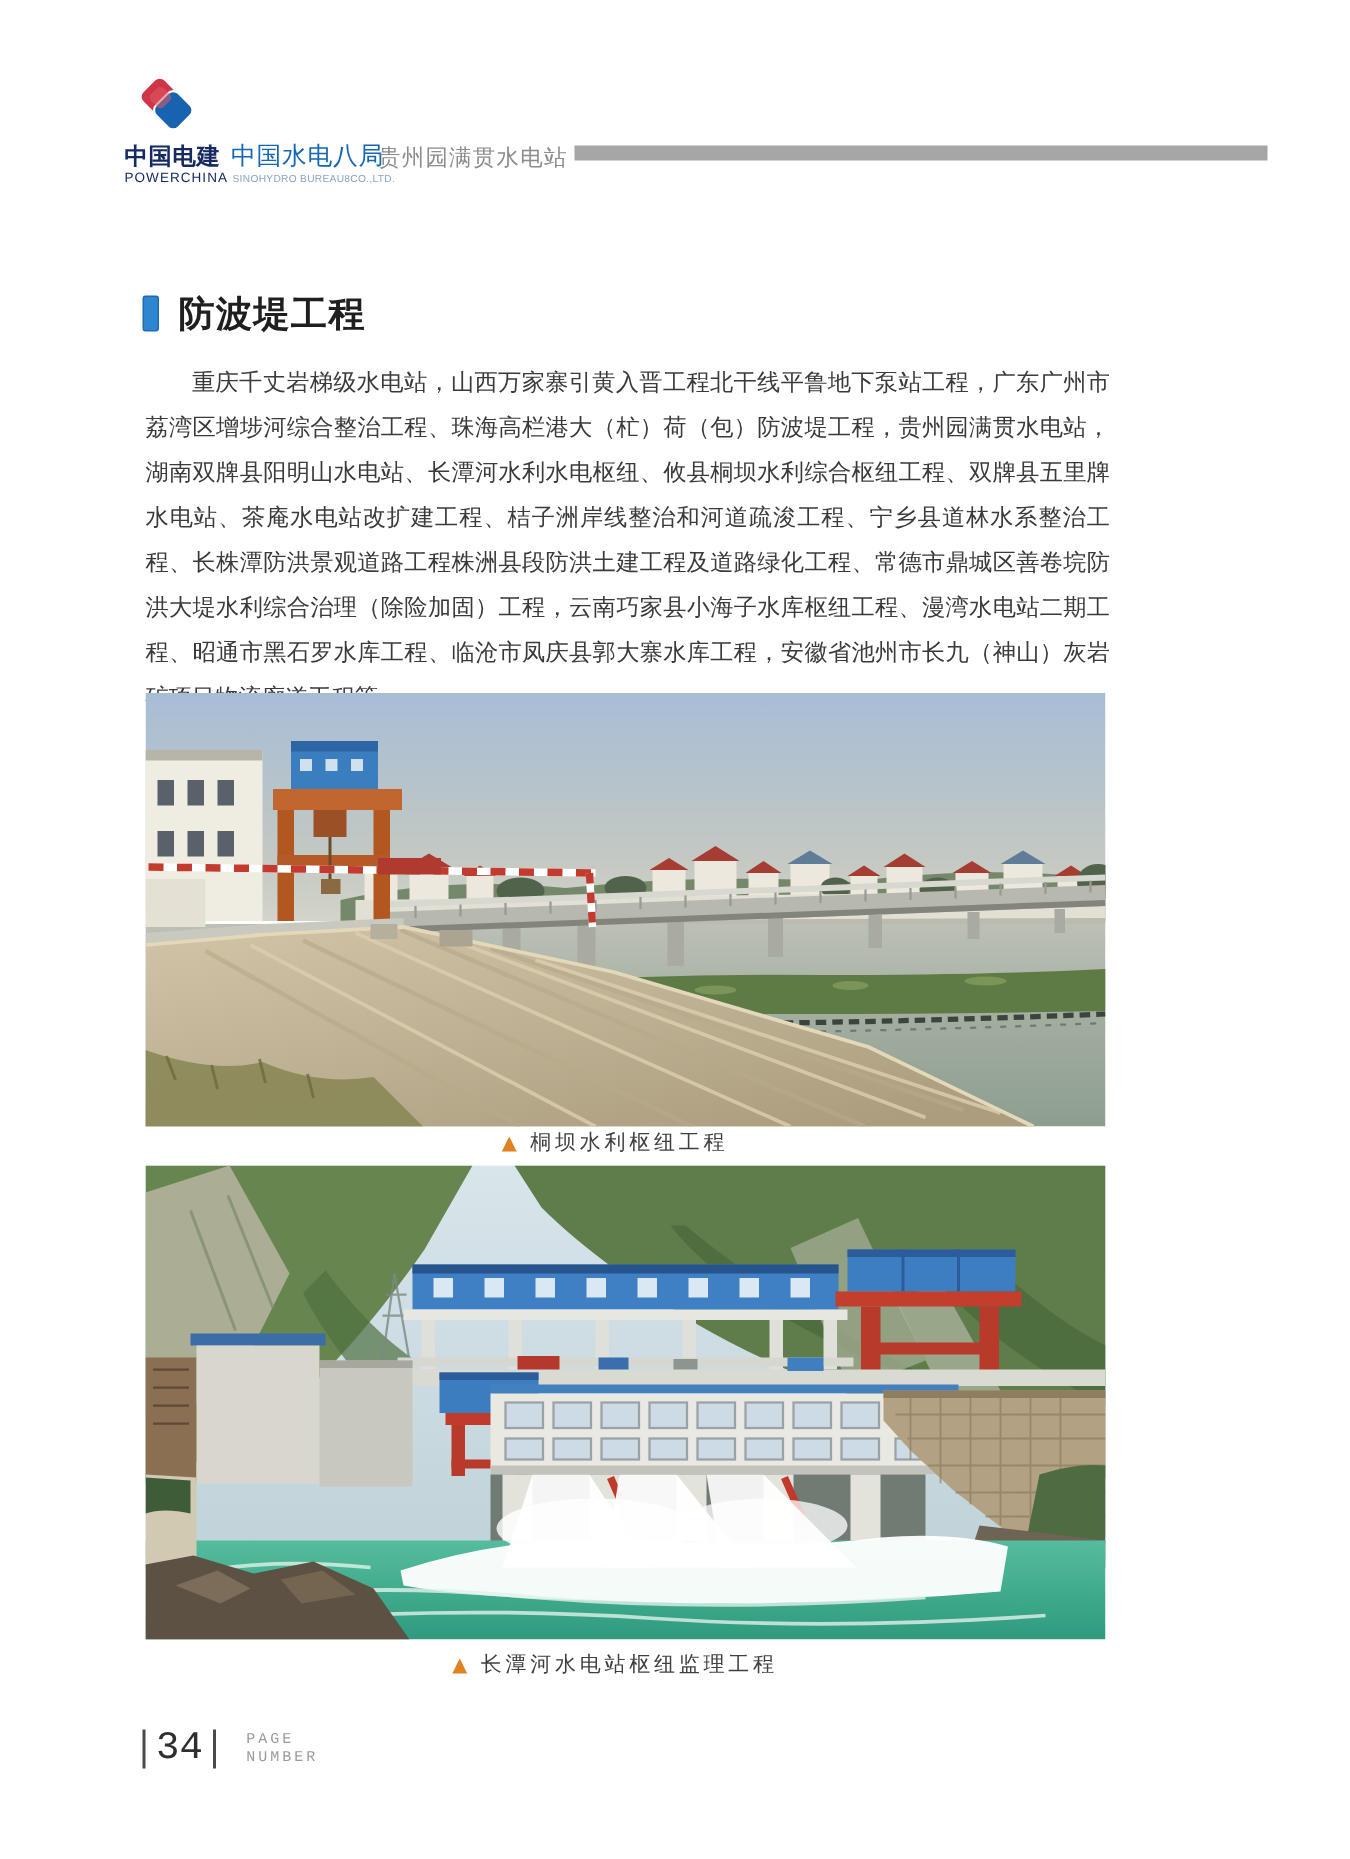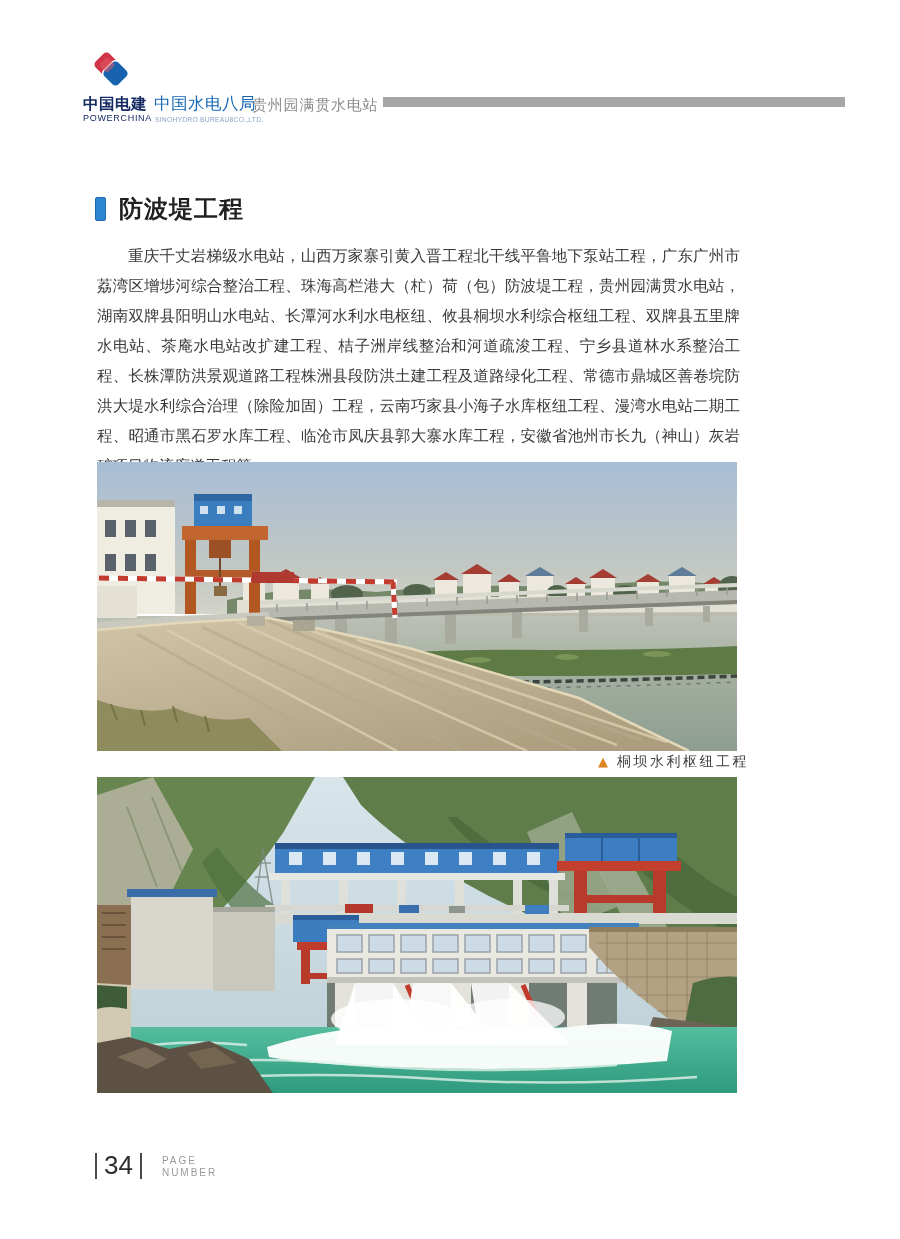--- a/index.html
+++ b/index.html
@@ -56,35 +56,35 @@
     position:absolute; left:97px; top:241px; width:643px; margin:0;
     font-size:15.5px; line-height:30px; color:var(--body-text,#3a3a3a);
     text-align:justify; text-indent:2em;
   }
   
   .photo { position:absolute; left:97px; display:block; }
   .photo-1 { top:462px; width:640px; height:289px; }
   .photo-2 { top:777px; width:640px; height:316px; }
   .photo svg { display:block; }
   .caption {
-    position:absolute; left:109px; width:640px; text-align:right;
+    position:absolute; left:90px; width:640px; text-align:center;
     font-family:"Liberation Serif", serif; font-size:14px; color:#3f3f3f;
     letter-spacing:2.5px; white-space:nowrap;
   }
   .caption-1 { top:753px; }
   .caption-2 { top:1101px; }
   .caption .tri {
     color:var(--caption-orange,#e0821f); font-size:13px; margin-right:9px;
     letter-spacing:0; font-family:"DejaVu Sans", sans-serif;
   }
   
   .footer {
     position:absolute; left:95px; top:1150px;
     display:flex; align-items:flex-start;
-    font-family:Liberation Sans, sans-serif;
+    font-family:Liberation Mono, monospace;
     justify-content:flex-end;
   }
   .pn-bar { width:2px; height:26px; background:#4a4a4a; margin-top:3px; }
   .pn-number {
     font-size:26px; color:#2e2e2e; margin:0 7px; line-height:30px;
   }
   .pn-labels {
     margin-left:20px; margin-top:5px;
     font-size:10px; color:#9a9a9a; letter-spacing:2px; line-height:12px;
   }
@@ -475,20 +475,23 @@
 
       <polygon points="0,206 34,208 34,270 0,270" fill="#d2c9b2"></polygon>
       <path d="M0,208 L30,210 L30,232 Q12,228 0,232 Z" fill="#3f5c38"></path>
       <g>
         <polygon points="0,316 0,266 32,260 72,272 112,264 152,282 176,316" fill="#5c5143"></polygon>
         <polygon points="20,280 48,270 70,282 50,292" fill="#7b6d5a"></polygon>
         <polygon points="90,276 118,270 140,286 104,292" fill="#73654f"></polygon>
       </g>
     </svg>
   </figure>
+  <figcaption class="caption caption-2">
+    <span class="tri">▲</span><span>长潭河水电站枢纽监理工程</span>
+  </figcaption>
 
   <footer class="footer">
     <span class="pn-bar"></span>
     <span class="pn-number">34</span>
     <span class="pn-bar"></span>
     <span class="pn-labels">
       <span style="display:block">PAGE</span>
       <span style="display:block">NUMBER</span>
     </span>
   </footer>

